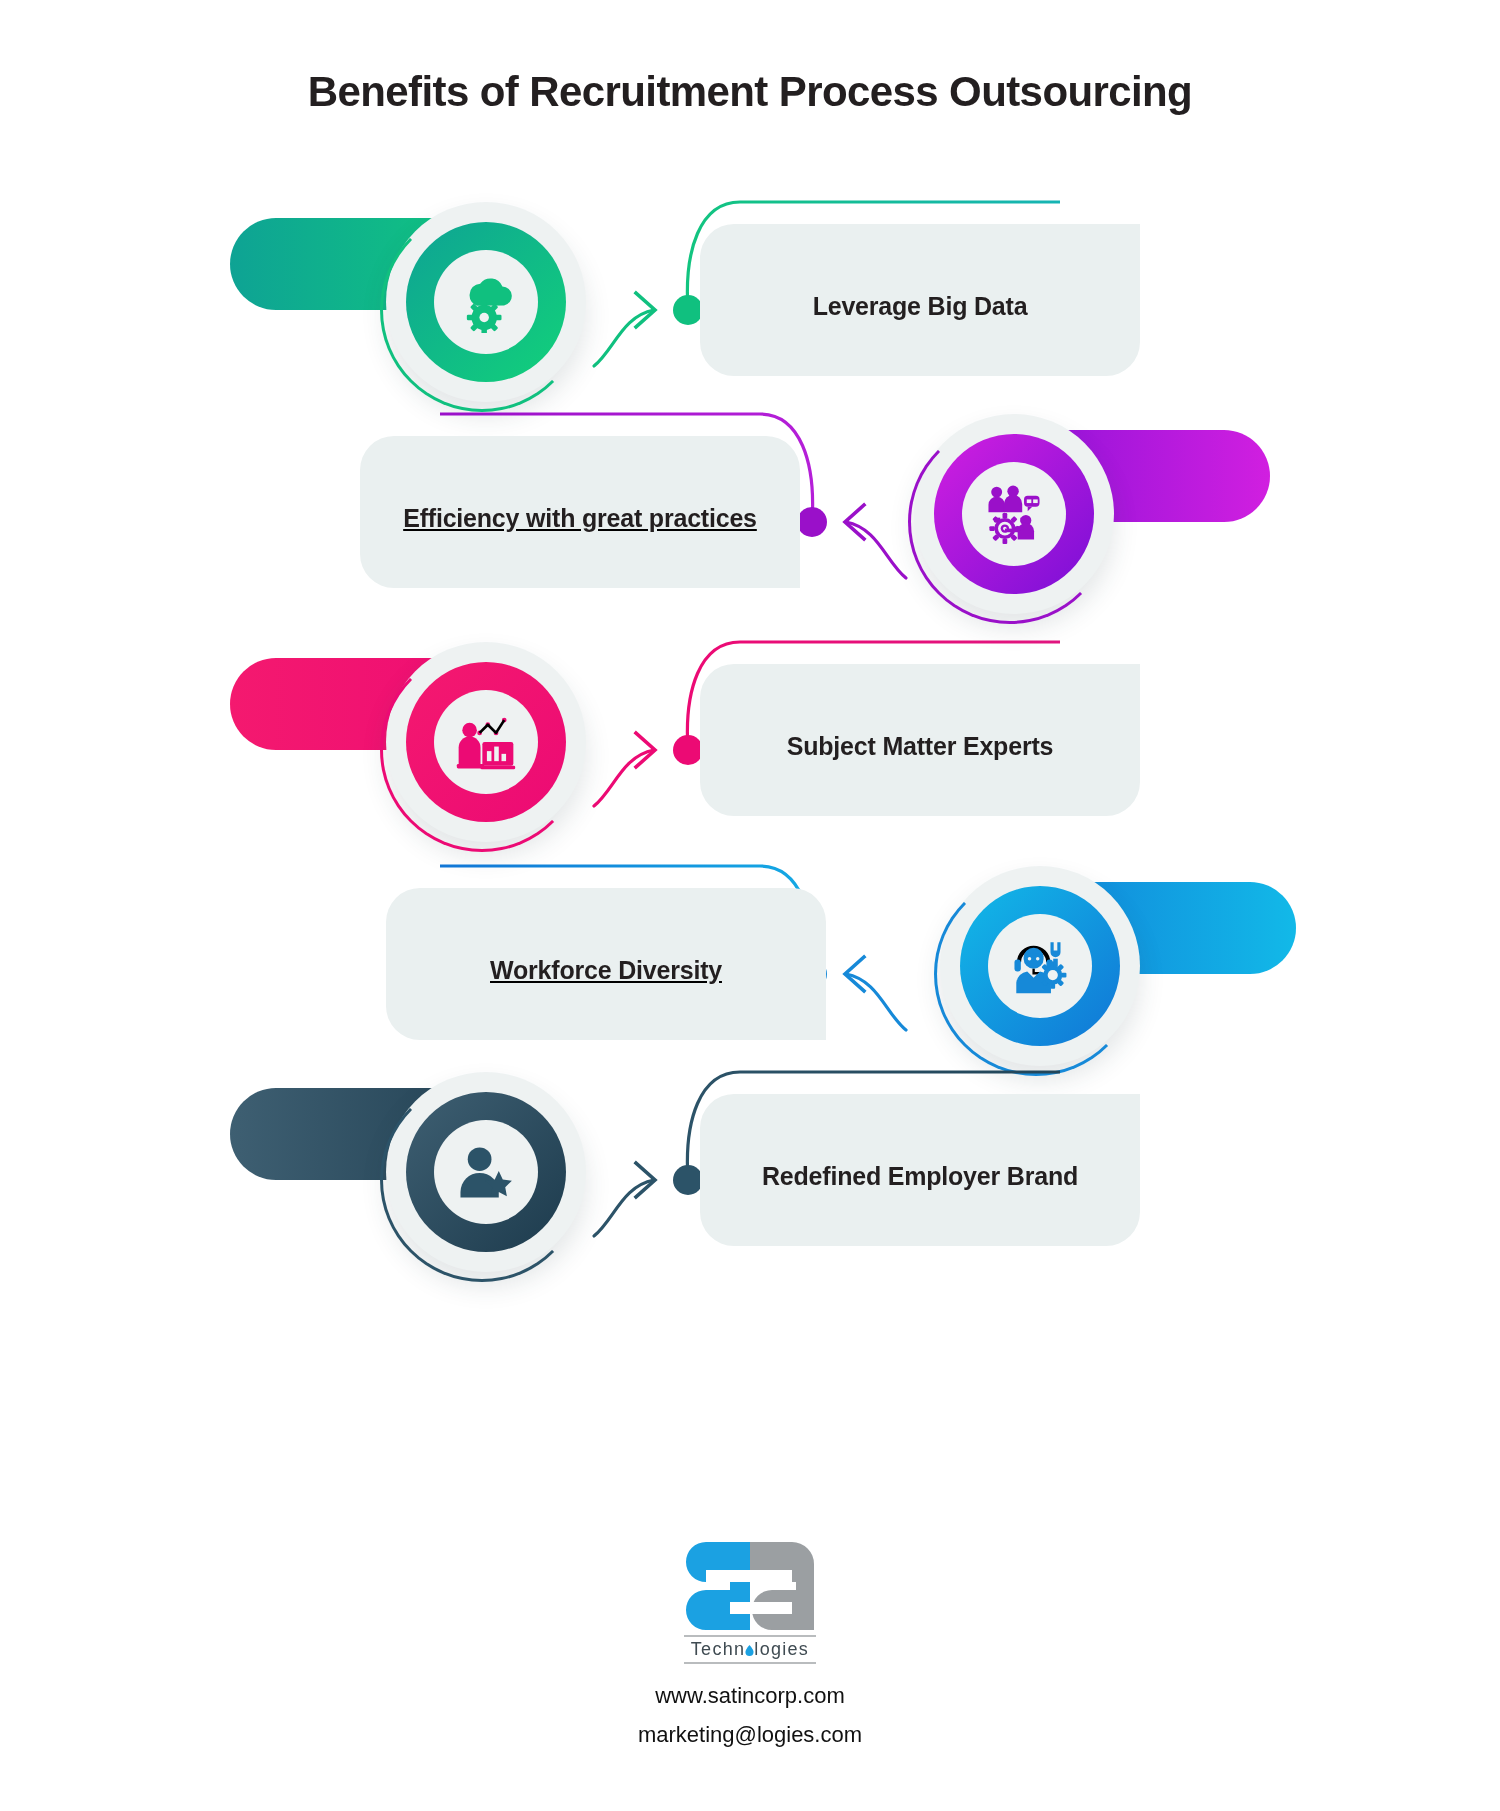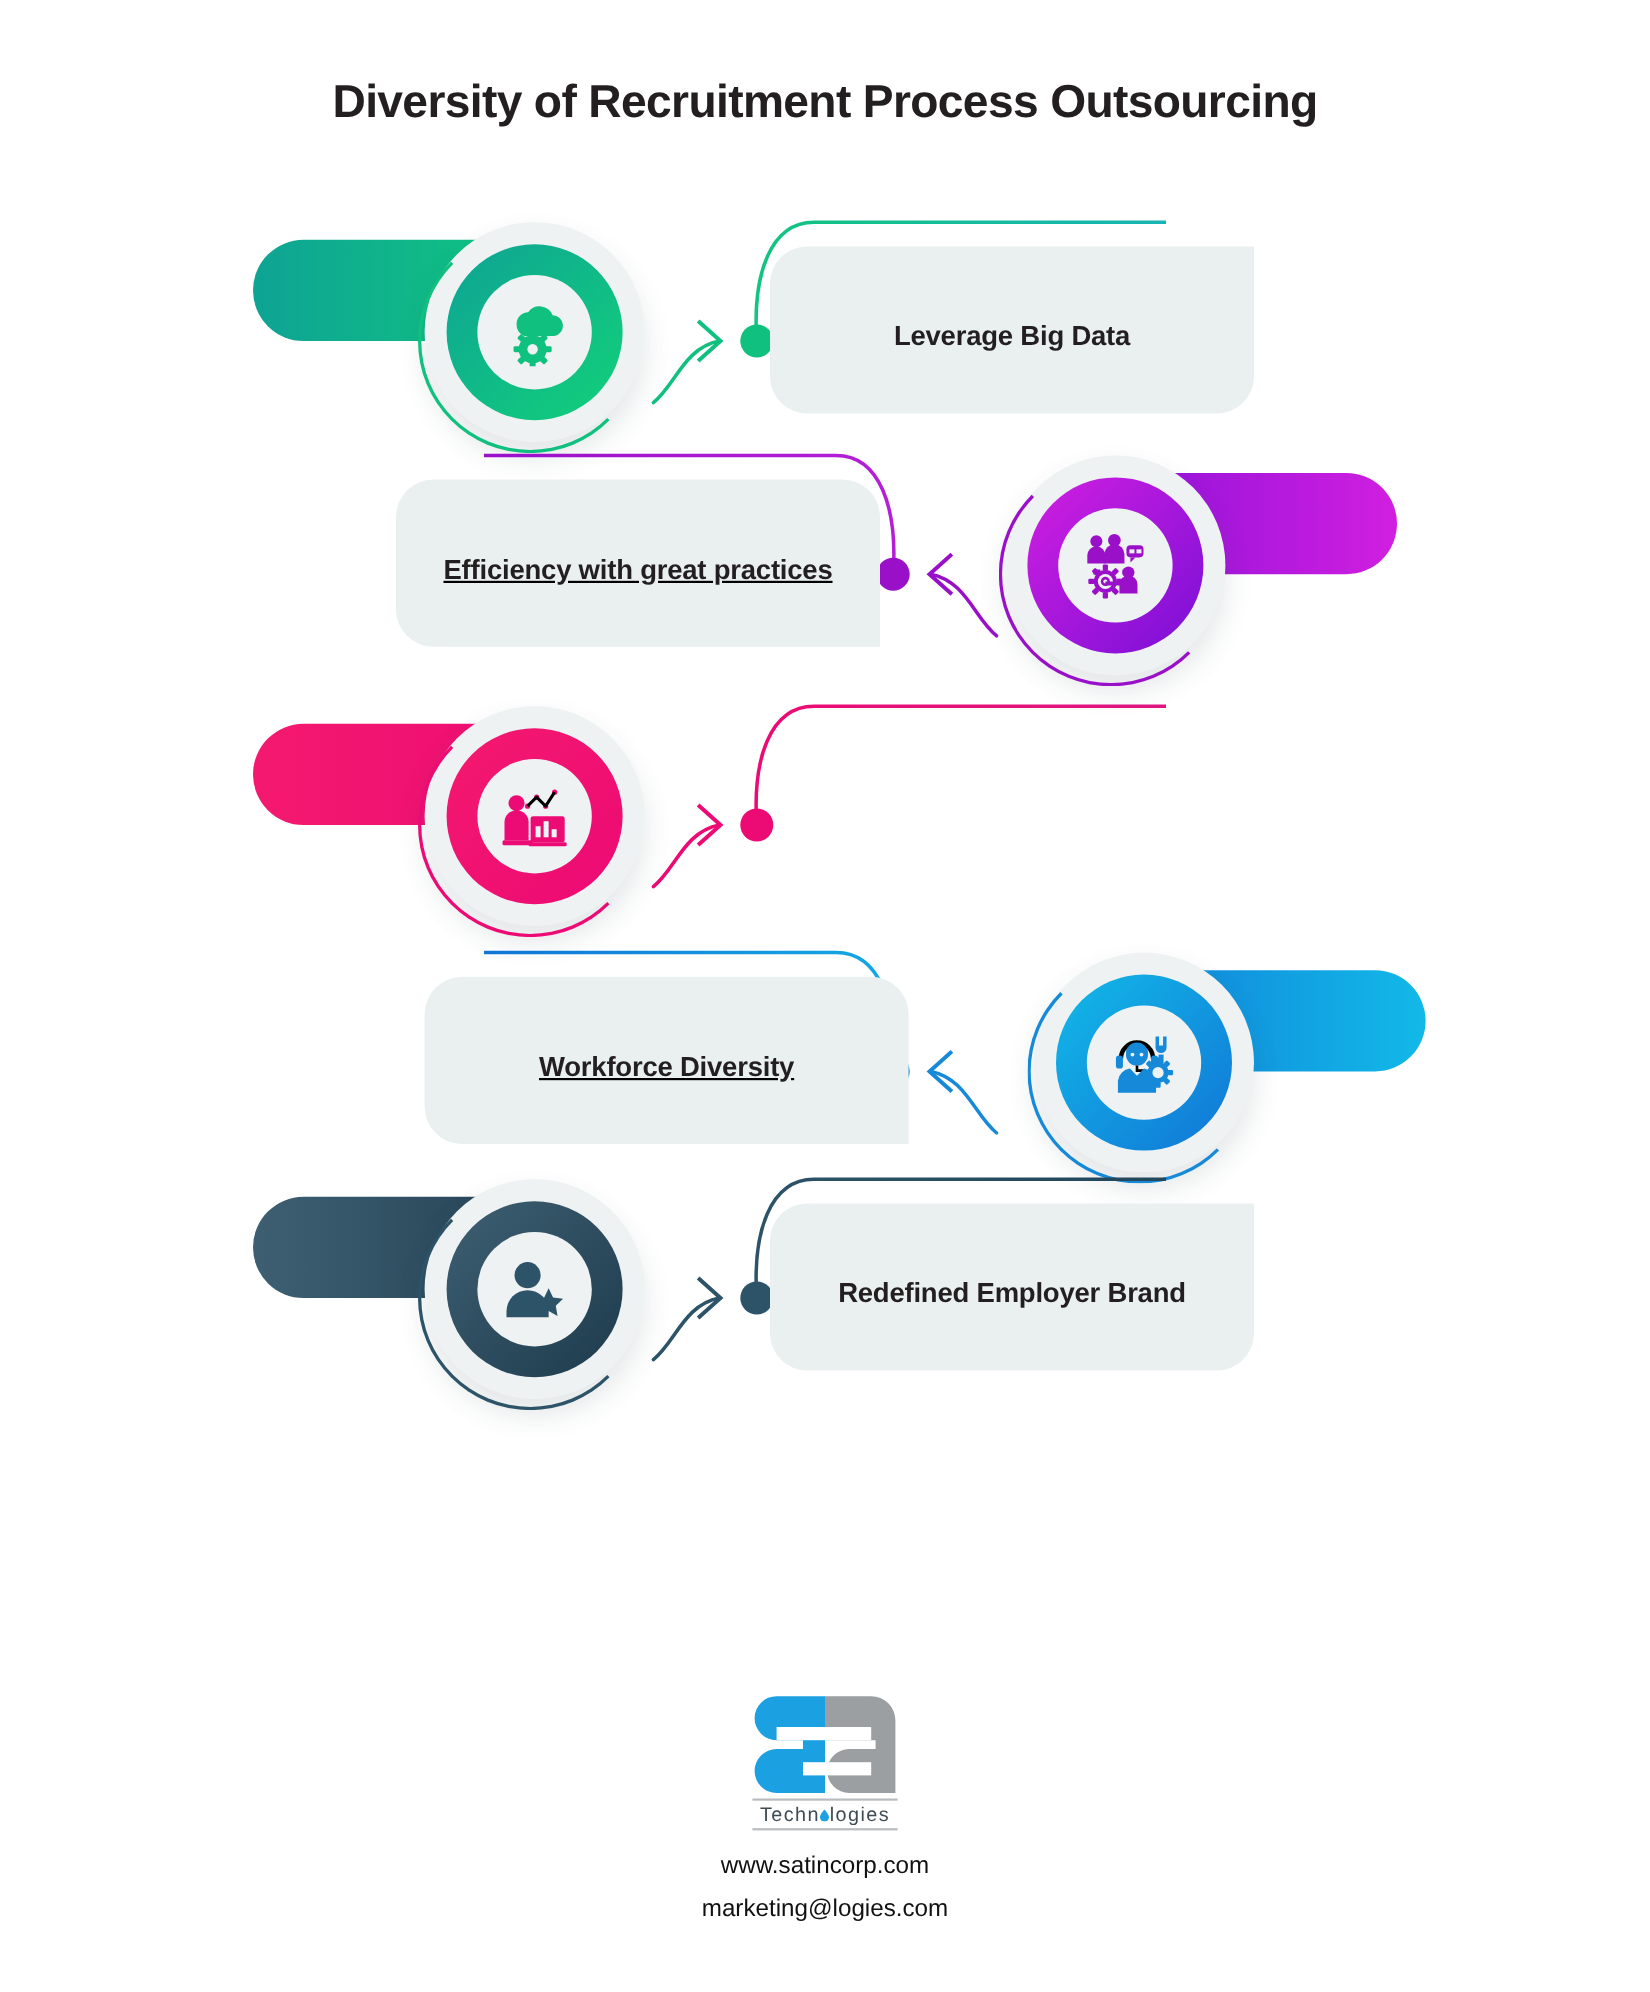--- a/index.html
+++ b/index.html
@@ -86,21 +86,21 @@
   .footer{
     position:absolute;left:0;right:0;top:1676px;text-align:center;
     color:#111;font-size:22px;line-height:39px;
   }
 </style>
 </head>
 <body>
 
 <div class="stage">
 
-  <div class="title">Diversity of Recruitment Process Outsourcing</div>
+  <div class="title">Benefits of Recruitment Process Outsourcing</div>
 
   <div id="rows">
       <div class="row left" style="top: 172px;">
     <div class="pill" style="background:linear-gradient(90deg, #0ea394 0%, #12d17a 100%);top:46px;"></div>
 
     <svg class="conn">
       <defs>
         <linearGradient id="lg0" x1="0" y1="0" x2="1" y2="0">
           <stop offset="0%" stop-color="#12c47f"></stop>
           <stop offset="100%" stop-color="#16b4b4"></stop>
@@ -235,20 +235,23 @@
     </g>
     <rect x="30" y="34" width="34" height="26" rx="2.5"></rect>
     <rect x="35" y="44" width="5" height="11" fill="#eef2f2"></rect>
     <rect x="43" y="39" width="5" height="16" fill="#eef2f2"></rect>
     <rect x="51" y="47" width="5" height="8" fill="#eef2f2"></rect>
     <rect x="28" y="60" width="38" height="4" rx="1.5"></rect>
             </svg>
       </div>
     </div>
 
+    <div class="card">
+      <span>Subject Matter Experts</span>
+    </div>
   </div>
       <div class="row right" style="top: 836px; padding-left: 26px;">
     <div class="pill" style="background:linear-gradient(270deg, #12b9e8 0%, #1176d6 100%);top:46px;"></div>
 
     <svg class="conn">
       <defs>
         <linearGradient id="lg3" x1="0" y1="0" x2="1" y2="0">
           <stop offset="0%" stop-color="#1176d6"></stop>
           <stop offset="100%" stop-color="#14a9e4"></stop>
         </linearGradient>

